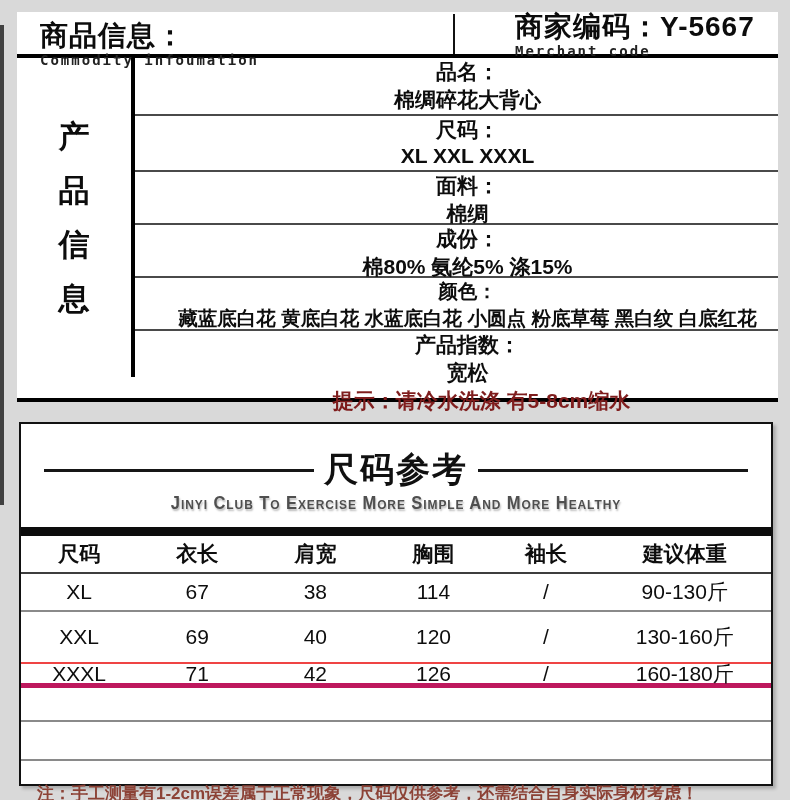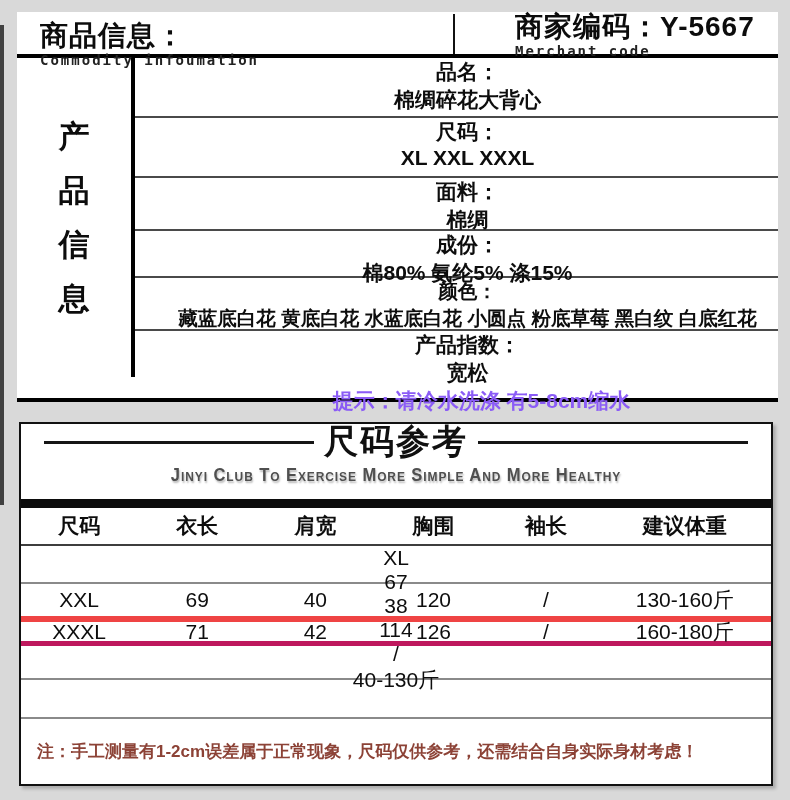--- a/index.html
+++ b/index.html
@@ -20,39 +20,39 @@
   .header-rule{height:4px;background:#000;}
 
   .ptable{display:flex;height:319px;}
   .side-col{width:114px;display:flex;flex-direction:column;align-items:center;justify-content:center;gap:23px;}
   .side-col span{font-size:31px;font-weight:bold;color:#0c0c0c;line-height:1;}
   .side-rule{width:4px;background:#000;}
   .rows{flex:1;display:flex;flex-direction:column;}
   .prow{display:flex;align-items:center;padding-left:22px;font-size:21px;font-weight:600;color:#0d0d0d;box-sizing:border-box;border-bottom:2px solid #4a4a4a;white-space:nowrap;flex-direction:column;}
   .prow:last-child{border-bottom:none;}
   .prow .tip{margin-left:28px;font-weight:600;}
-  .red{color:#8b5cf6;}
+  .red{color:#7f1d1d;}
 
   
   .sheet2{position:absolute;left:19px;top:422px;width:754px;height:364px;background:#ffffff;border:2px solid #111;box-sizing:border-box;box-shadow:3px 3px 3px #adadad;}
-  .title-row{display:flex;align-items:center;height:36px;}
+  .title-row{display:flex;align-items:center;margin-top:28px;height:36px;}
   .tline{flex:1;height:3px;background:#161616;}
   .tline.left{margin-left:23px;margin-right:10px;}
   .tline.right{margin-left:10px;margin-right:23px;}
   .sr-title{font-family:"Liberation Serif","DejaVu Serif",serif;font-size:34px;font-weight:bold;color:#101010;letter-spacing:2px;white-space:nowrap;}
   .sr-subtitle{margin-top:5px;height:24px;text-align:center;font-variant:small-caps;font-size:18px;font-weight:bold;color:#4f4f4f;letter-spacing:1px;text-shadow:1px 2px 2px #b9b9b9;transform:scaleX(0.92);white-space:nowrap;}
   .black-bar{margin-top:10px;height:9px;background:#0c0c0c;}
   .srow{display:flex;align-items:center;box-sizing:border-box;}
   .srow .cell{text-align:center;font-size:21px;color:#0d0d0d;white-space:nowrap;}
   .srow .c0{width:15.5%;} .srow .c1{width:16%;} .srow .c2{width:15.5%;}
   .srow .c3{width:16%;} .srow .c4{width:14%;} .srow .c5{width:23%;}
   .srow.head{height:38px;border-bottom:2px solid #3d3d3d;}
   .srow.head .cell{font-weight:bold;}
-  .srow.r0{height:38px;border-bottom:2px solid #8a8a8a;flex-direction:column;}
-  .srow.r1{height:38px;border-bottom:6px solid #ef4444;}
+  .srow.r0{height:38px;border-bottom:2px solid #8a8a8a;}
+  .srow.r1{height:52px;border-bottom:2px solid #ef4444;}
   .srow.r2{height:24px;border-bottom:5px solid #be185d;}
   .srow.empty1{height:34px;border-bottom:2px solid #8a8a8a;}
   .srow.empty2{height:39px;border-bottom:2px solid #8a8a8a;}
   .note-row{display:flex;align-items:center;height:25px;padding-left:16px;padding-top:20px;}
   .note-text{font-size:17px;font-weight:bold;color:#8c4236;white-space:nowrap;}
 </style>
 </head>
 <body>
 
 <div class="canvas">
@@ -86,21 +86,21 @@
             <span>棉绸碎花大背心</span>
         </div>
         <div class="prow" style="height:62px">
           <span>尺码：</span>
             <span>XL XXL XXXL</span>
         </div>
         <div class="prow" style="height:53px">
           <span>面料：</span>
             <span>棉绸</span>
         </div>
-        <div class="prow" style="height:47px">
+        <div class="prow" style="height:53px">
           <span>成份：</span>
             <span>棉80% 氨纶5% 涤15%</span>
         </div>
         <div class="prow" style="height:53px;font-size:19.5px">
           <span>颜色：</span>
             <span>藏蓝底白花 黄底白花 水蓝底白花 小圆点 粉底草莓 黑白纹 白底红花</span>
         </div>
         <div class="prow" style="height:46px">
           <span>产品指数：</span>
             <span>宽松</span>
@@ -127,21 +127,21 @@
       <div class="cell c4">袖长</div>
       <div class="cell c5">建议体重</div>
     </div>
 
     <div class="srow r0">
       <div class="cell c0">XL</div>
       <div class="cell c1">67</div>
       <div class="cell c2">38</div>
       <div class="cell c3">114</div>
       <div class="cell c4">/</div>
-      <div class="cell c5">40-130斤</div>
+      <div class="cell c5">90-130斤</div>
     </div>
     <div class="srow r1">
       <div class="cell c0">XXL</div>
       <div class="cell c1">69</div>
       <div class="cell c2">40</div>
       <div class="cell c3">120</div>
       <div class="cell c4">/</div>
       <div class="cell c5">130-160斤</div>
     </div>
     <div class="srow r2">

